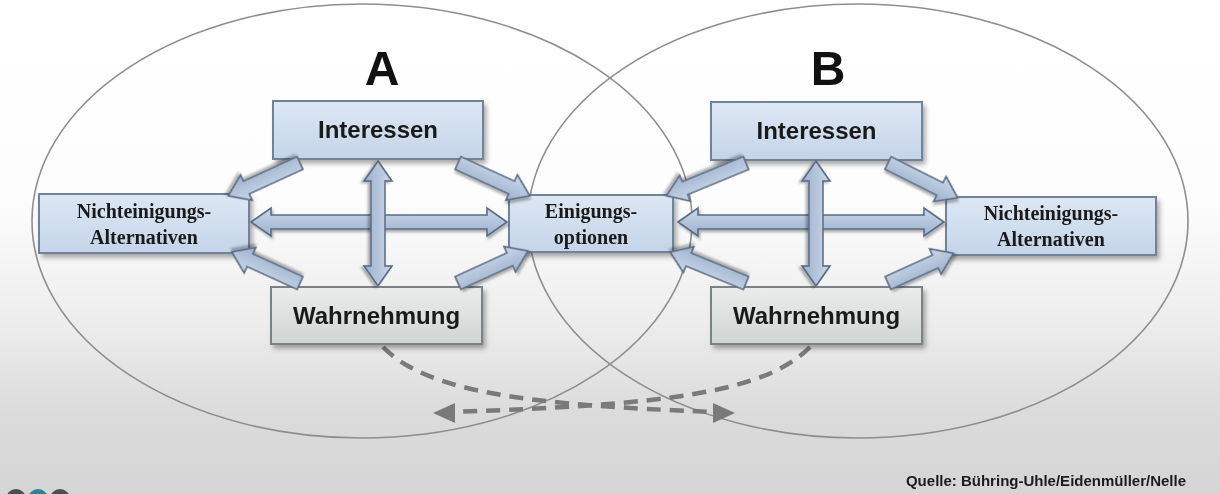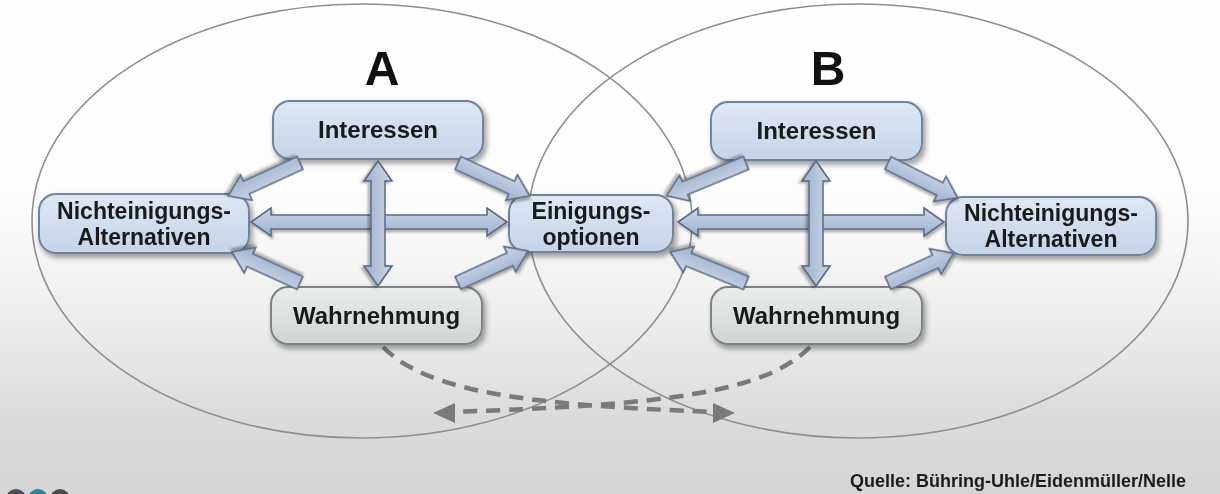--- a/index.html
+++ b/index.html
@@ -13,37 +13,36 @@
   svg.front{z-index:3;pointer-events:none;}
   .party-label{
     position:absolute;z-index:2;width:60px;text-align:center;
     font-size:48px;font-weight:bold;color:#111;line-height:1;
   }
   .box{
     position:absolute;z-index:2;box-sizing:border-box;
     display:flex;flex-direction:column;align-items:center;justify-content:center;
     text-align:center;font-weight:bold;
     box-shadow:2.5px 3.5px 5px rgba(60,60,60,.45);
-    border-radius:18px;
   }
   .box.blue{
     background:linear-gradient(180deg,#dde7f4 0%,#cfdded 55%,#c5d4e9 100%);
     border:2px solid #71839b;
   }
   .box.gray{
     background:linear-gradient(180deg,#e9ecea 0%,#dadedc 60%,#d0d4d2 100%);
     border:2px solid #7b8286;
     align-items:center;
   }
   .box .l1,.box .l2{display:block;}
   .fs24{font-size:24px;line-height:26px;}
-  .fs20{font-size:23px;line-height:26px;}
+  .fs20{font-size:20px;line-height:26px;font-family:Liberation Serif, serif;}
   .source{
     position:absolute;z-index:4;right:34px;bottom:2px;text-align:right;
-    font-size:18px;font-weight:bold;line-height:22px;color:#1b1b1b;
+    font-size:15px;font-weight:bold;line-height:22px;color:#1b1b1b;
   }
 </style>
 </head>
 <body>
 
 <div class="stage">
 
   <svg class="layer back" viewBox="0 0 1220 494">
     <ellipse cx="362" cy="221" rx="330" ry="217" fill="none" stroke="#8e8e8e" stroke-width="1.6"></ellipse>
     <ellipse cx="858" cy="221" rx="330" ry="217" fill="none" stroke="#8e8e8e" stroke-width="1.6"></ellipse>

